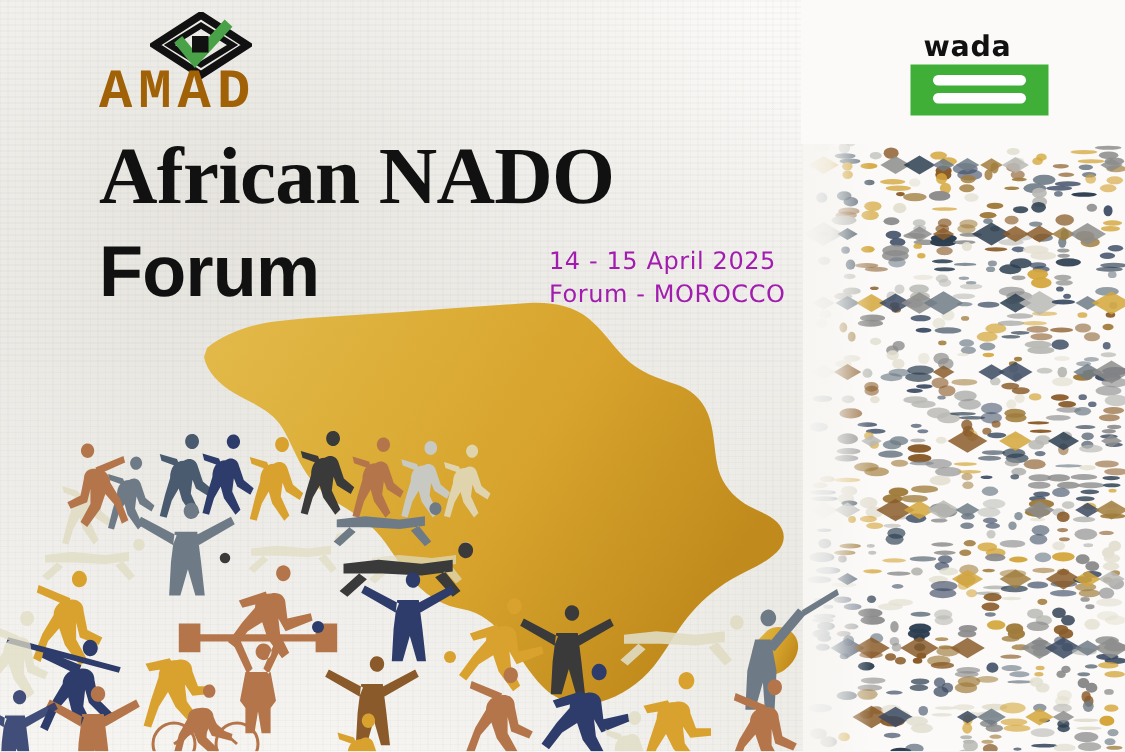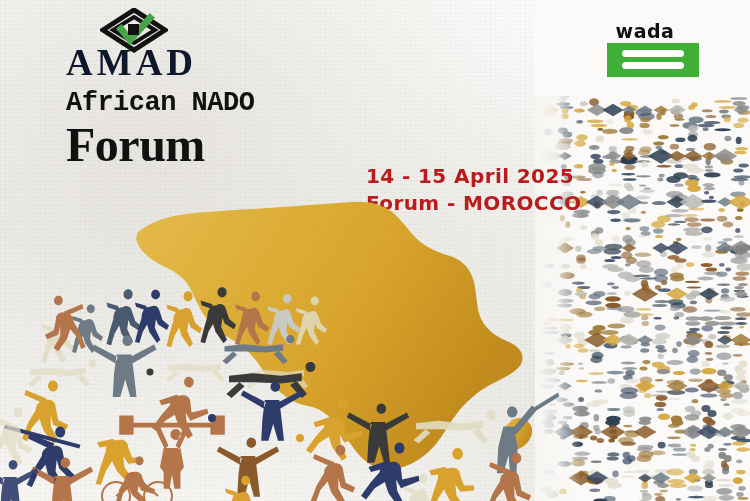--- a/index.html
+++ b/index.html
@@ -51,23 +51,23 @@
   #amad-logo{
     position:absolute;left:66px;top:8px;width:180px;height:72px;
   }
   #amad-mark{position:absolute;left:34px;top:0;width:68px;height:48px;}
   #amad-word{
     position:absolute;left:0;top:36px;
     width:180px;
     font-size:37px;
     font-weight:800;
     letter-spacing:4px;
-    color:#0f172a;
+    color:#a16207;
     line-height:1;
-    font-family:Liberation Serif, serif;
+    font-family:Liberation Mono, monospace;
   }
 
   
   #wada-logo{
     position:absolute;left:607px;top:22px;
     width:76px;text-align:center;
   }
   .wada-word{
     font-family:"DejaVu Sans", sans-serif;
     font-size:19px;font-weight:800;color:#111;
@@ -81,35 +81,35 @@
     margin:1px 0;
   }
   .wada-bar{width:62px;height:7px;background:#ffffff;border-radius:4px;}
 
   
   #headline{
     position:absolute;left:66px;top:90px;width:430px;
     color:#111111;
   }
   #title-line1{
-    font-family:Liberation Mono, monospace;
-    font-size:27px;font-weight:800;letter-spacing:-.5px;line-height:1.02;
+    font-family:Liberation Serif, serif;
+    font-size:54px;font-weight:800;letter-spacing:-.5px;line-height:1.02;
   }
   #title-line2{
-    font-family:Liberation Serif, serif;
+    font-family:Liberation Sans, sans-serif;
     font-size:48px;font-weight:800;letter-spacing:-.5px;line-height:1.05;
-    margin-top:2px;
+    margin-top:12px;
   }
 
   
   #event-info{
     position:absolute;left:366px;top:163px;
-    color:#b91c1c;
+    color:#a21caf;
     font-family:"DejaVu Sans", sans-serif;
-    font-size:20px;font-weight:700;
+    font-size:16px;font-weight:400;
     line-height:1.35;
     letter-spacing:.4px;
     white-space:nowrap;
   }
 
   
   #africa-map{
     position:absolute;left:120px;top:186px;
     width:430px;height:300px;
   }

